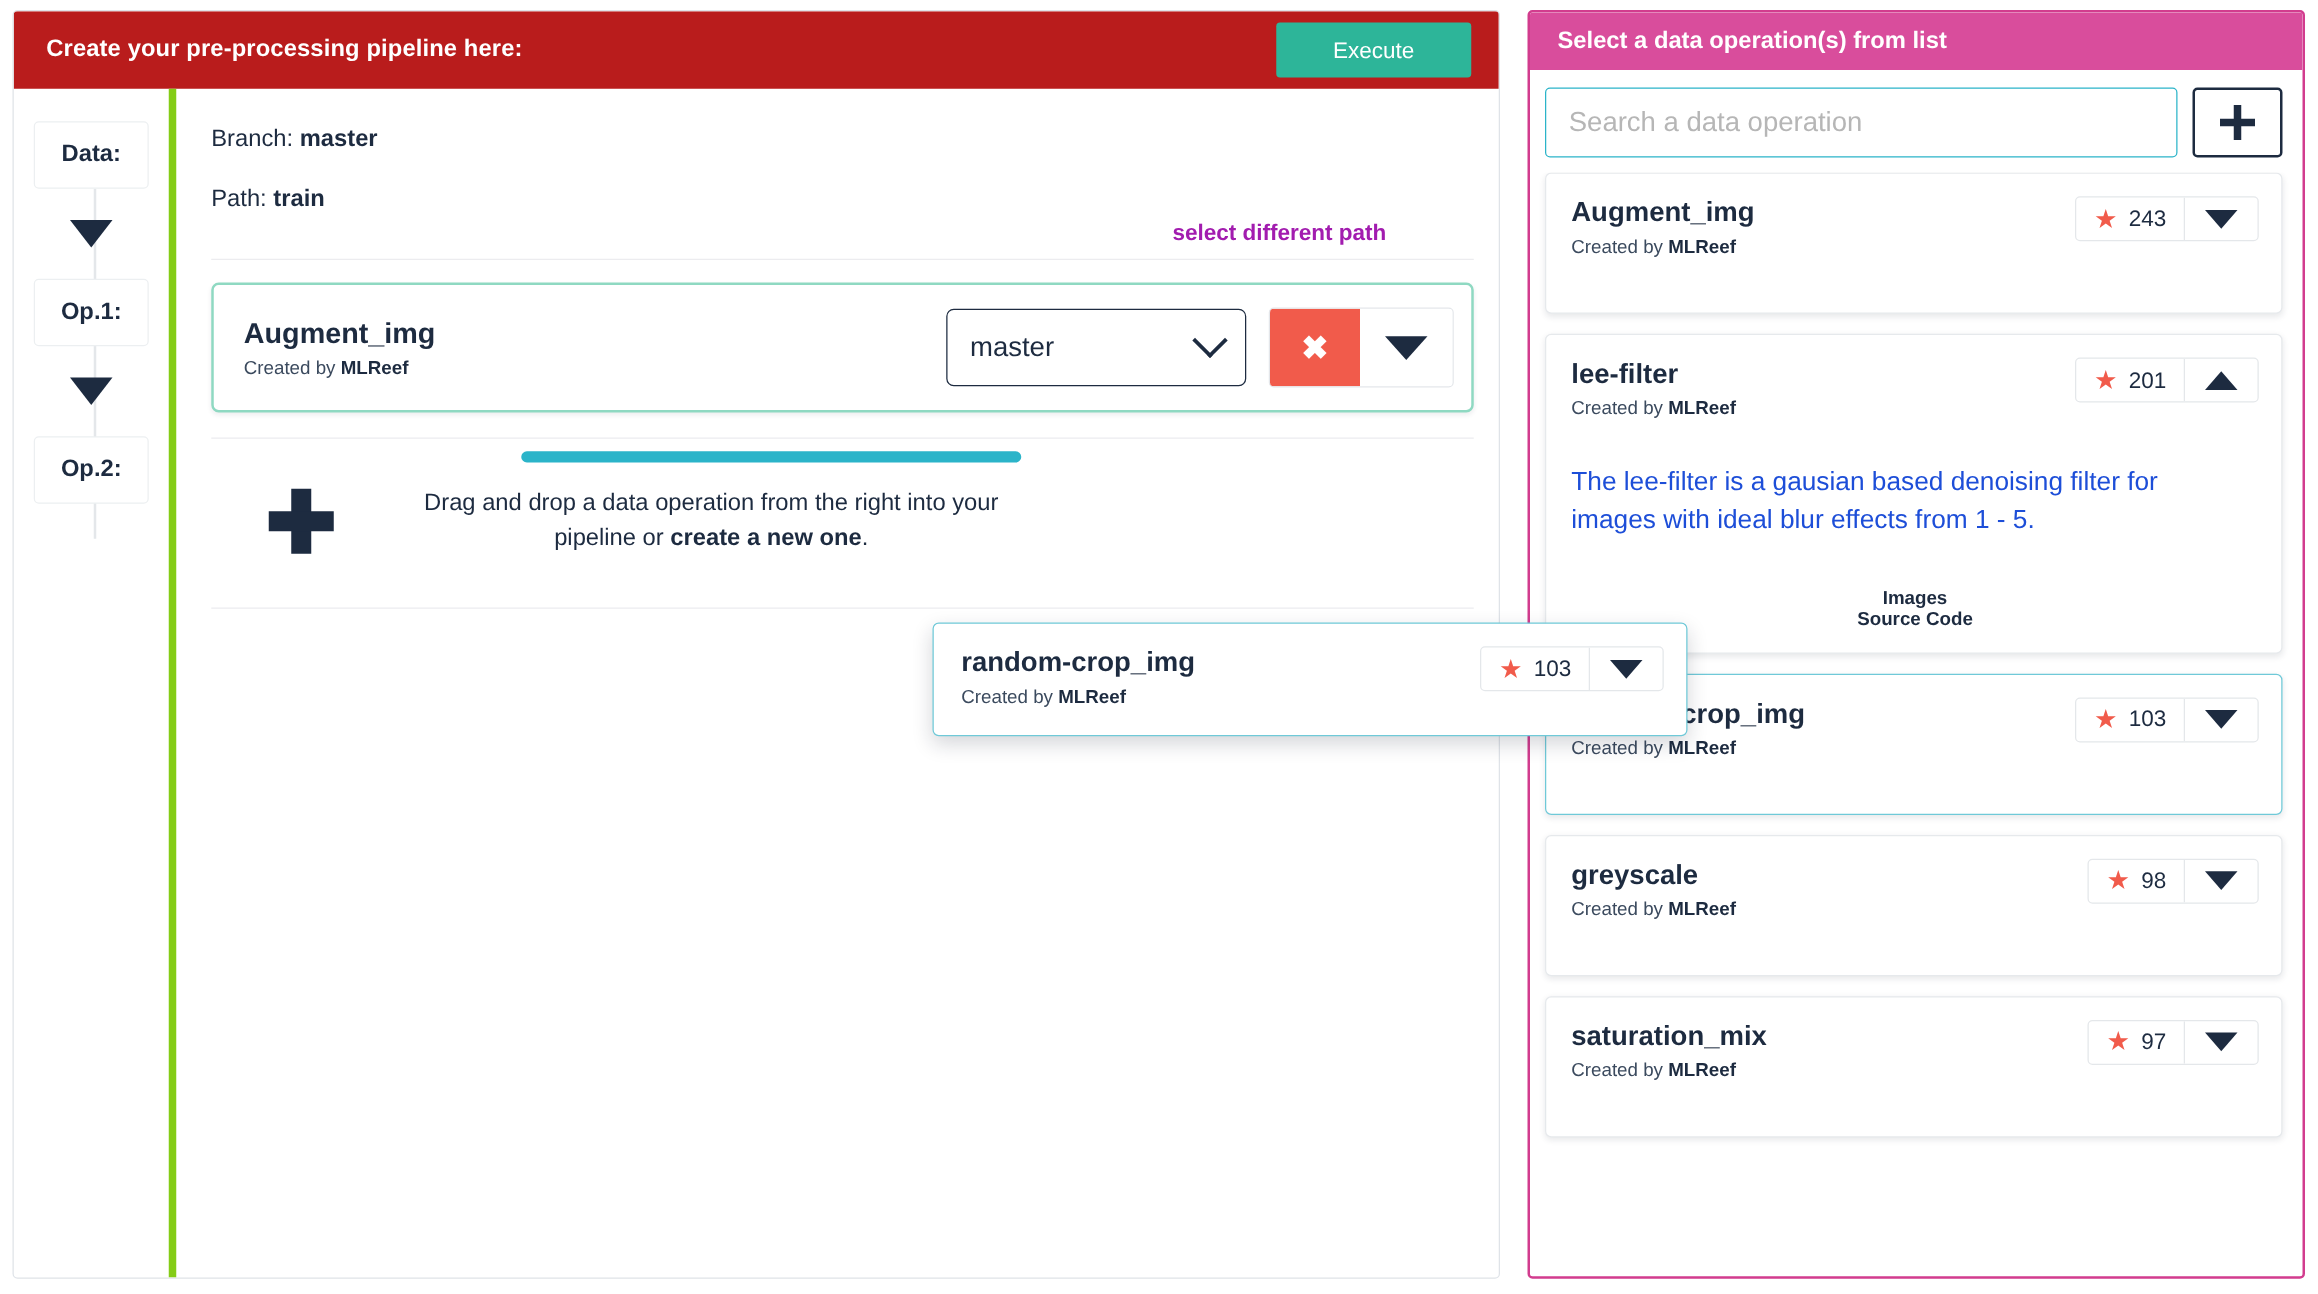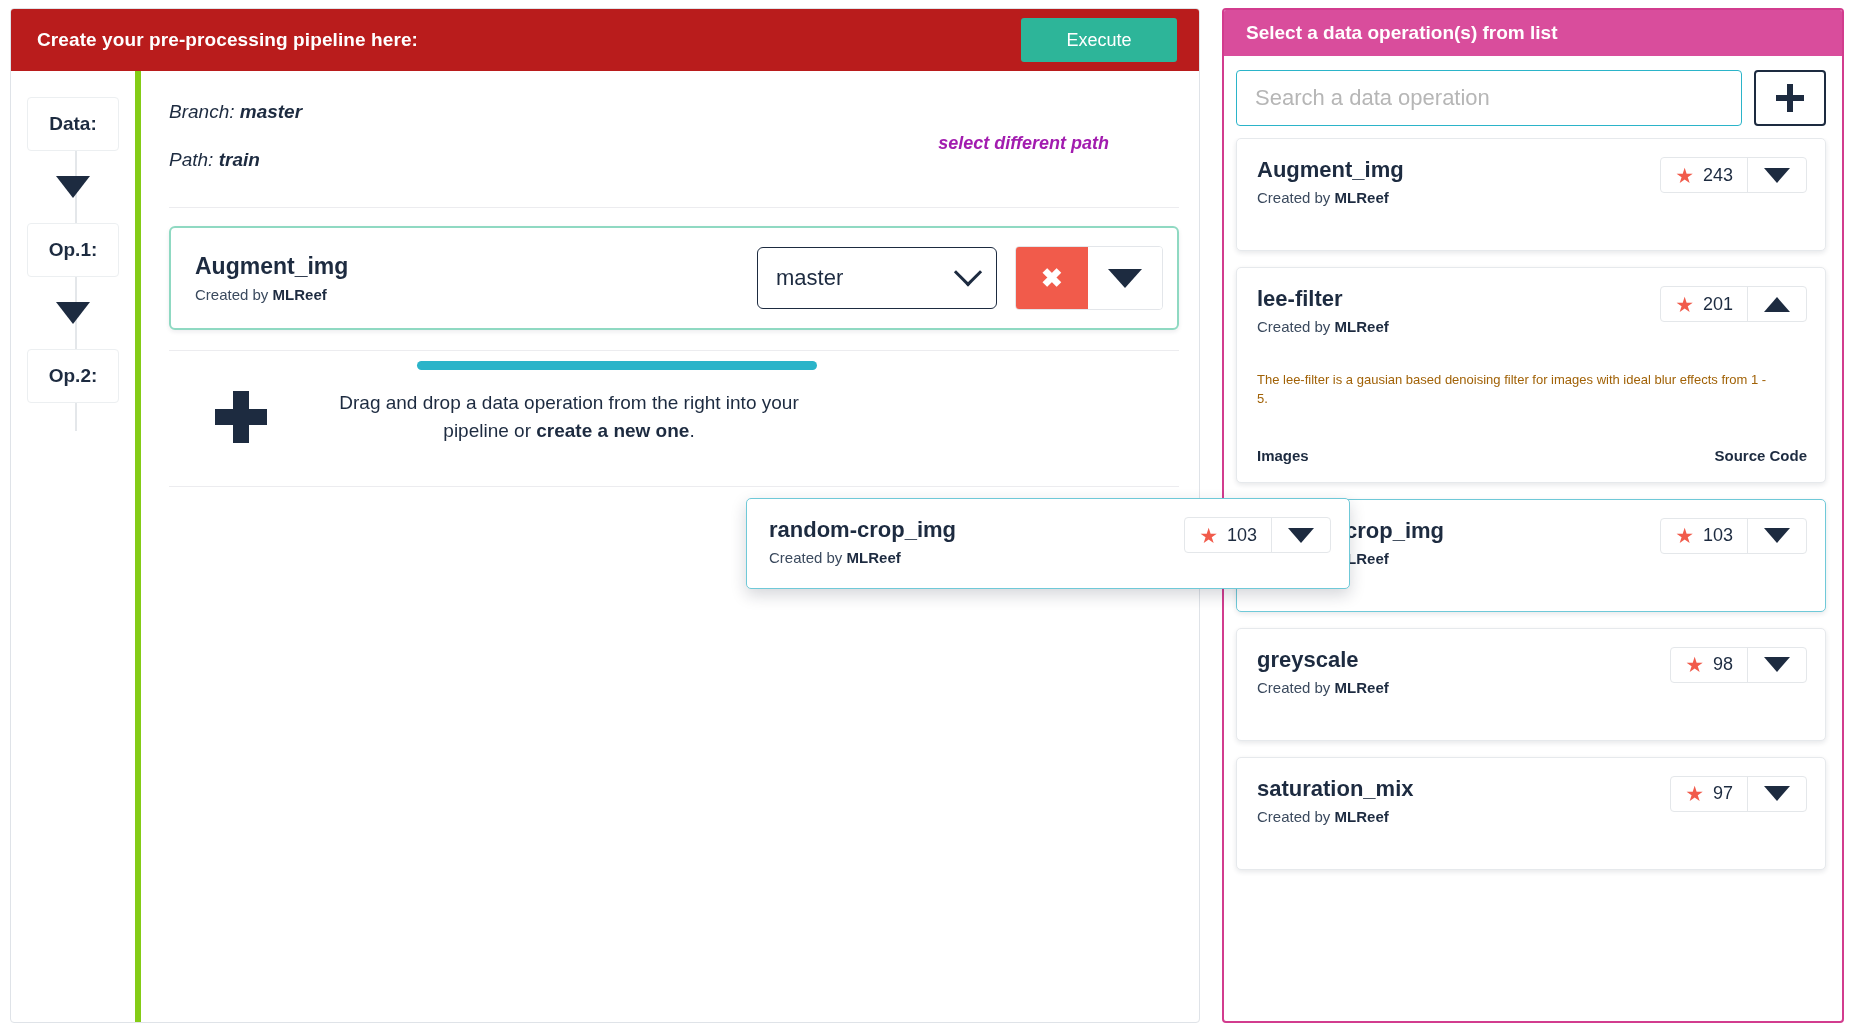--- a/index.html
+++ b/index.html
@@ -105,23 +105,22 @@
   }
 
   
   .pipeline {
     flex: 1 1 auto;
     padding: 0 20px 0 28px;
     min-width: 0;
   }
   .meta-row {
     display: flex;
-    align-items: flex-start;
+    align-items: flex-end;
     padding-top: 30px;
-    font-style: italic;
   }
   .meta-left { flex: 1 1 auto; }
   .meta-line {
     font-size: 19px;
     color: #1d2b40;
     margin-bottom: 26px;
   }
   .meta-line b { font-weight: bold; }
   .meta-link {
     font-size: 18px;
@@ -359,33 +358,34 @@
     border-top: 15px solid #1d2b40;
   }
   .tri-up-sm {
     width: 0; height: 0;
     border-left: 13px solid transparent;
     border-right: 13px solid transparent;
     border-bottom: 15px solid #1d2b40;
   }
   .card-body { padding-top: 36px; }
   .card-desc {
-    font-size: 13px;
+    font-size: 21px;
     line-height: 1.45;
-    color: #a16207;
+    color: #1d4ed8;
     max-width: 510px;
   }
   .card-footer {
     display: flex;
     justify-content: space-between;
     align-items: center;
     margin-top: 38px;
     font-size: 15px;
     font-weight: bold;
     color: #1d2b40;
+    flex-direction: column;
   }
   .card-spacer { height: 26px; }
 
   
   .drag-card {
     position: absolute;
     left: 746px; top: 498px;
     width: 604px;
     background: #fff;
     border: 1px solid #6fc9d8;

